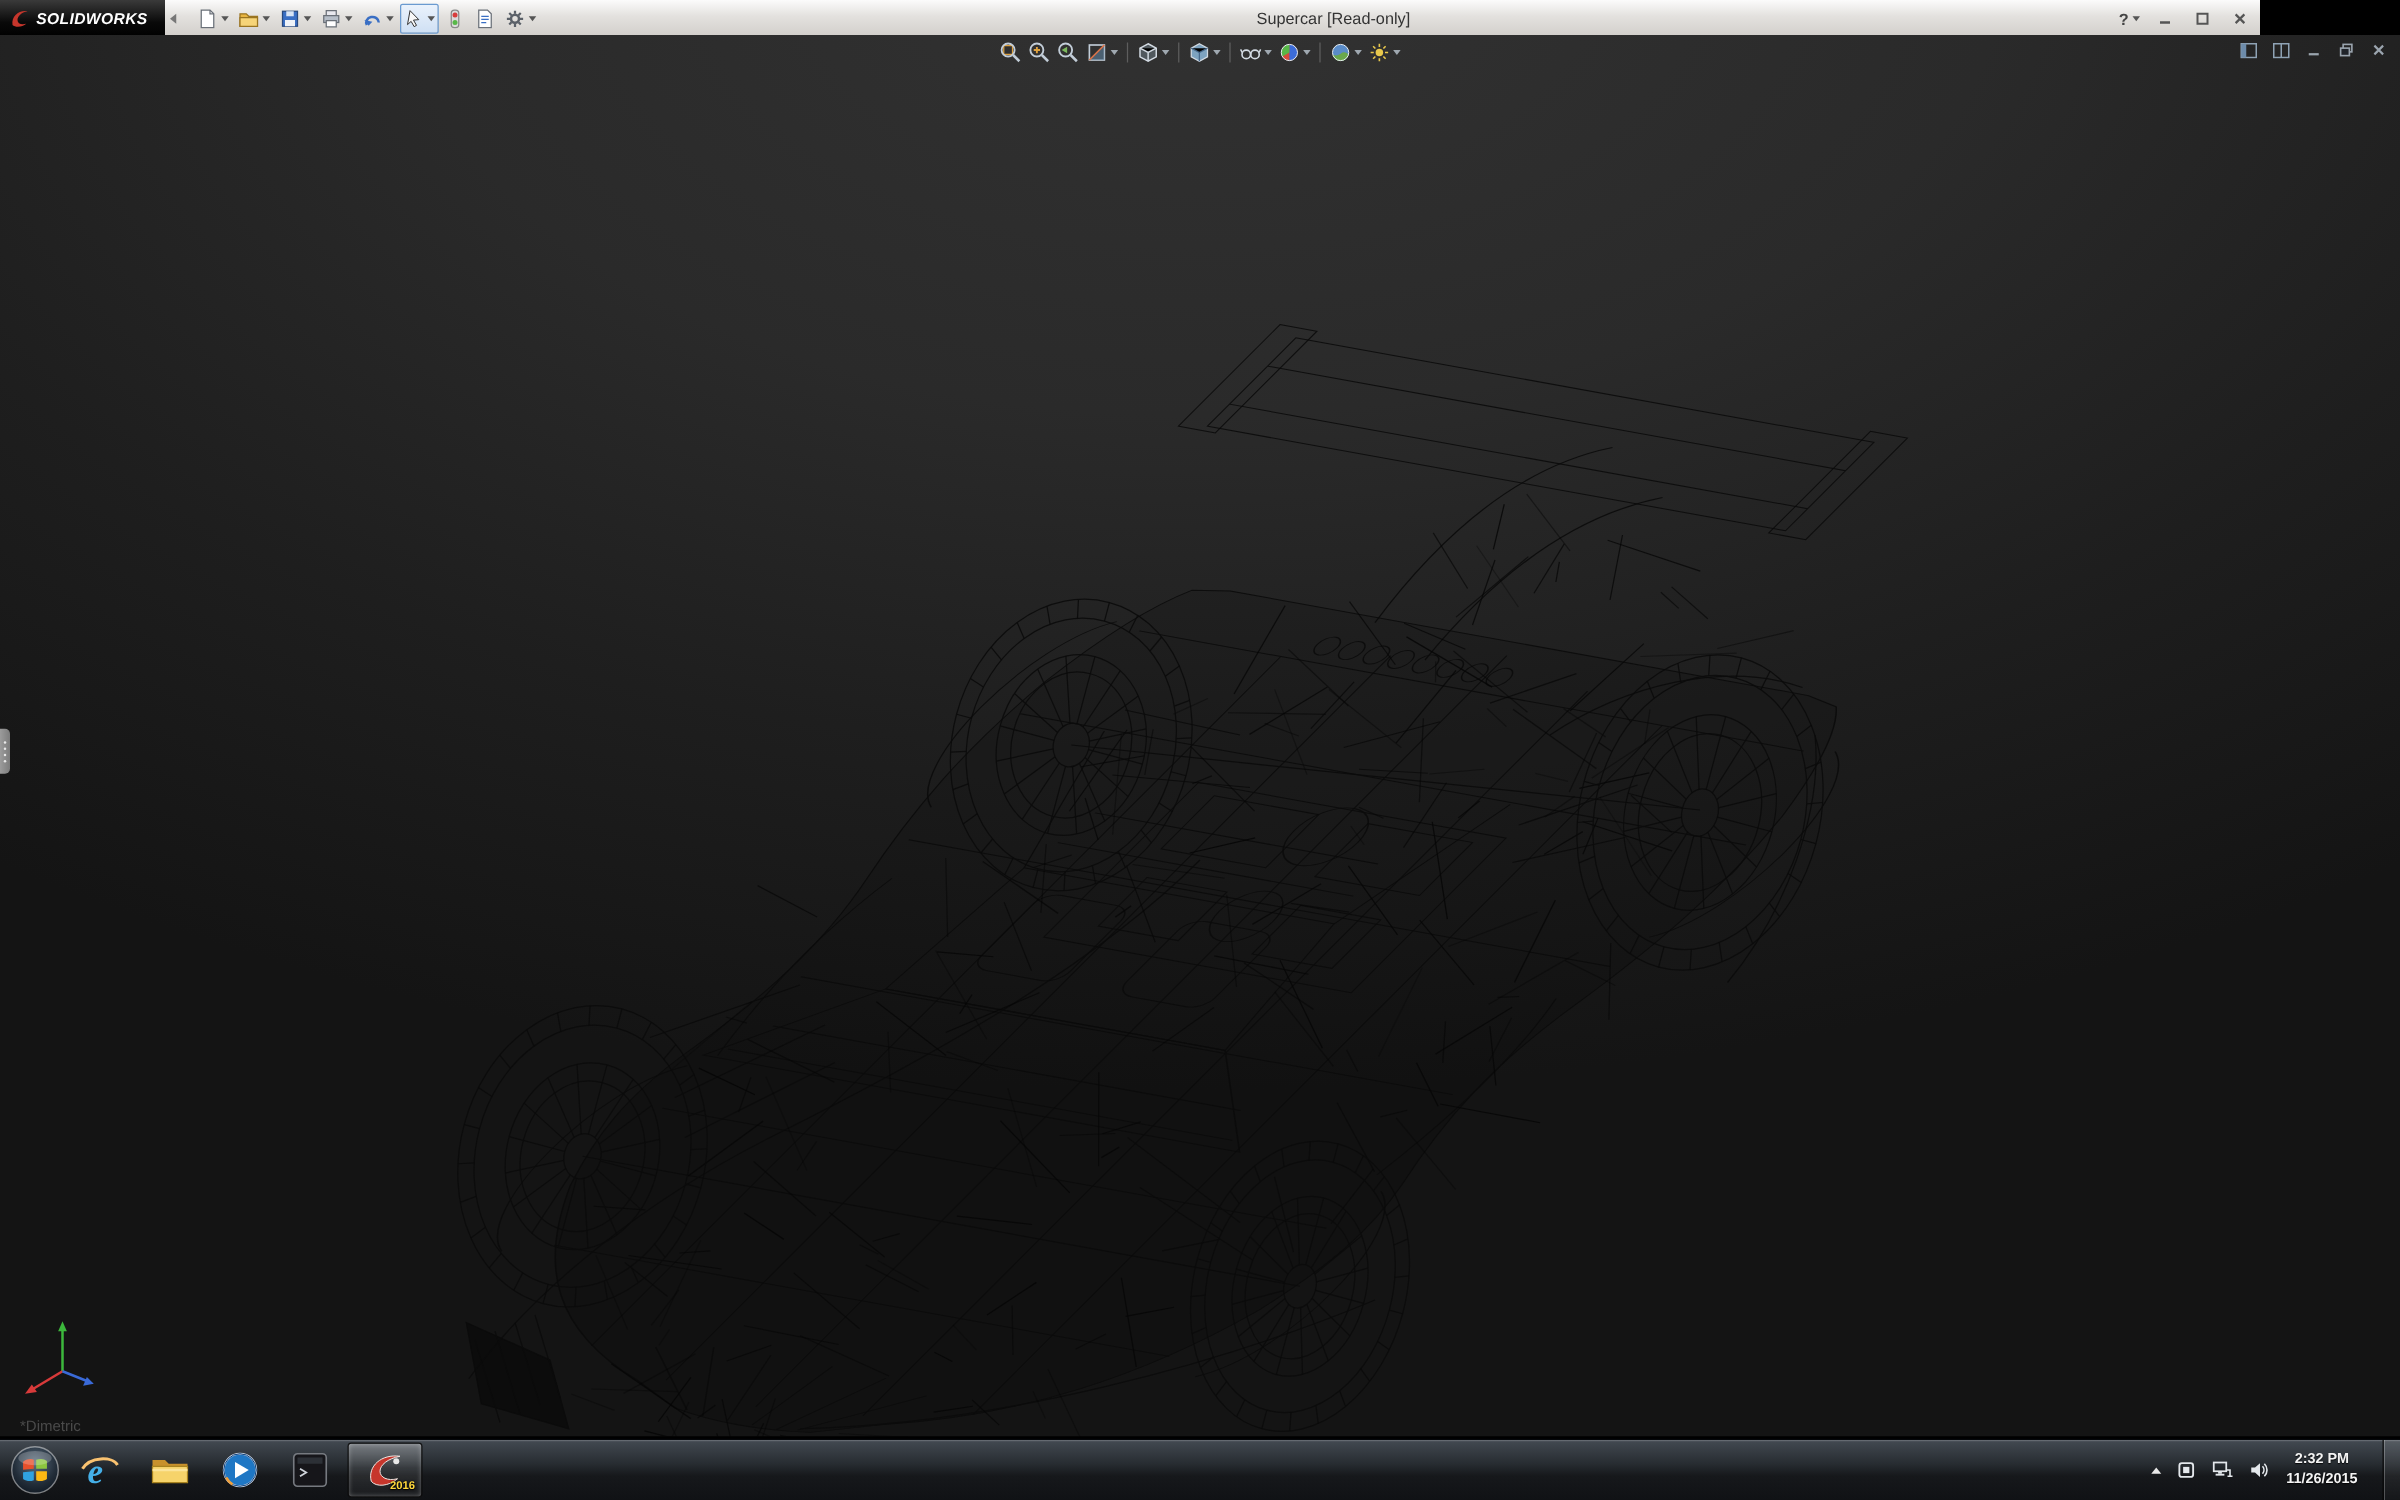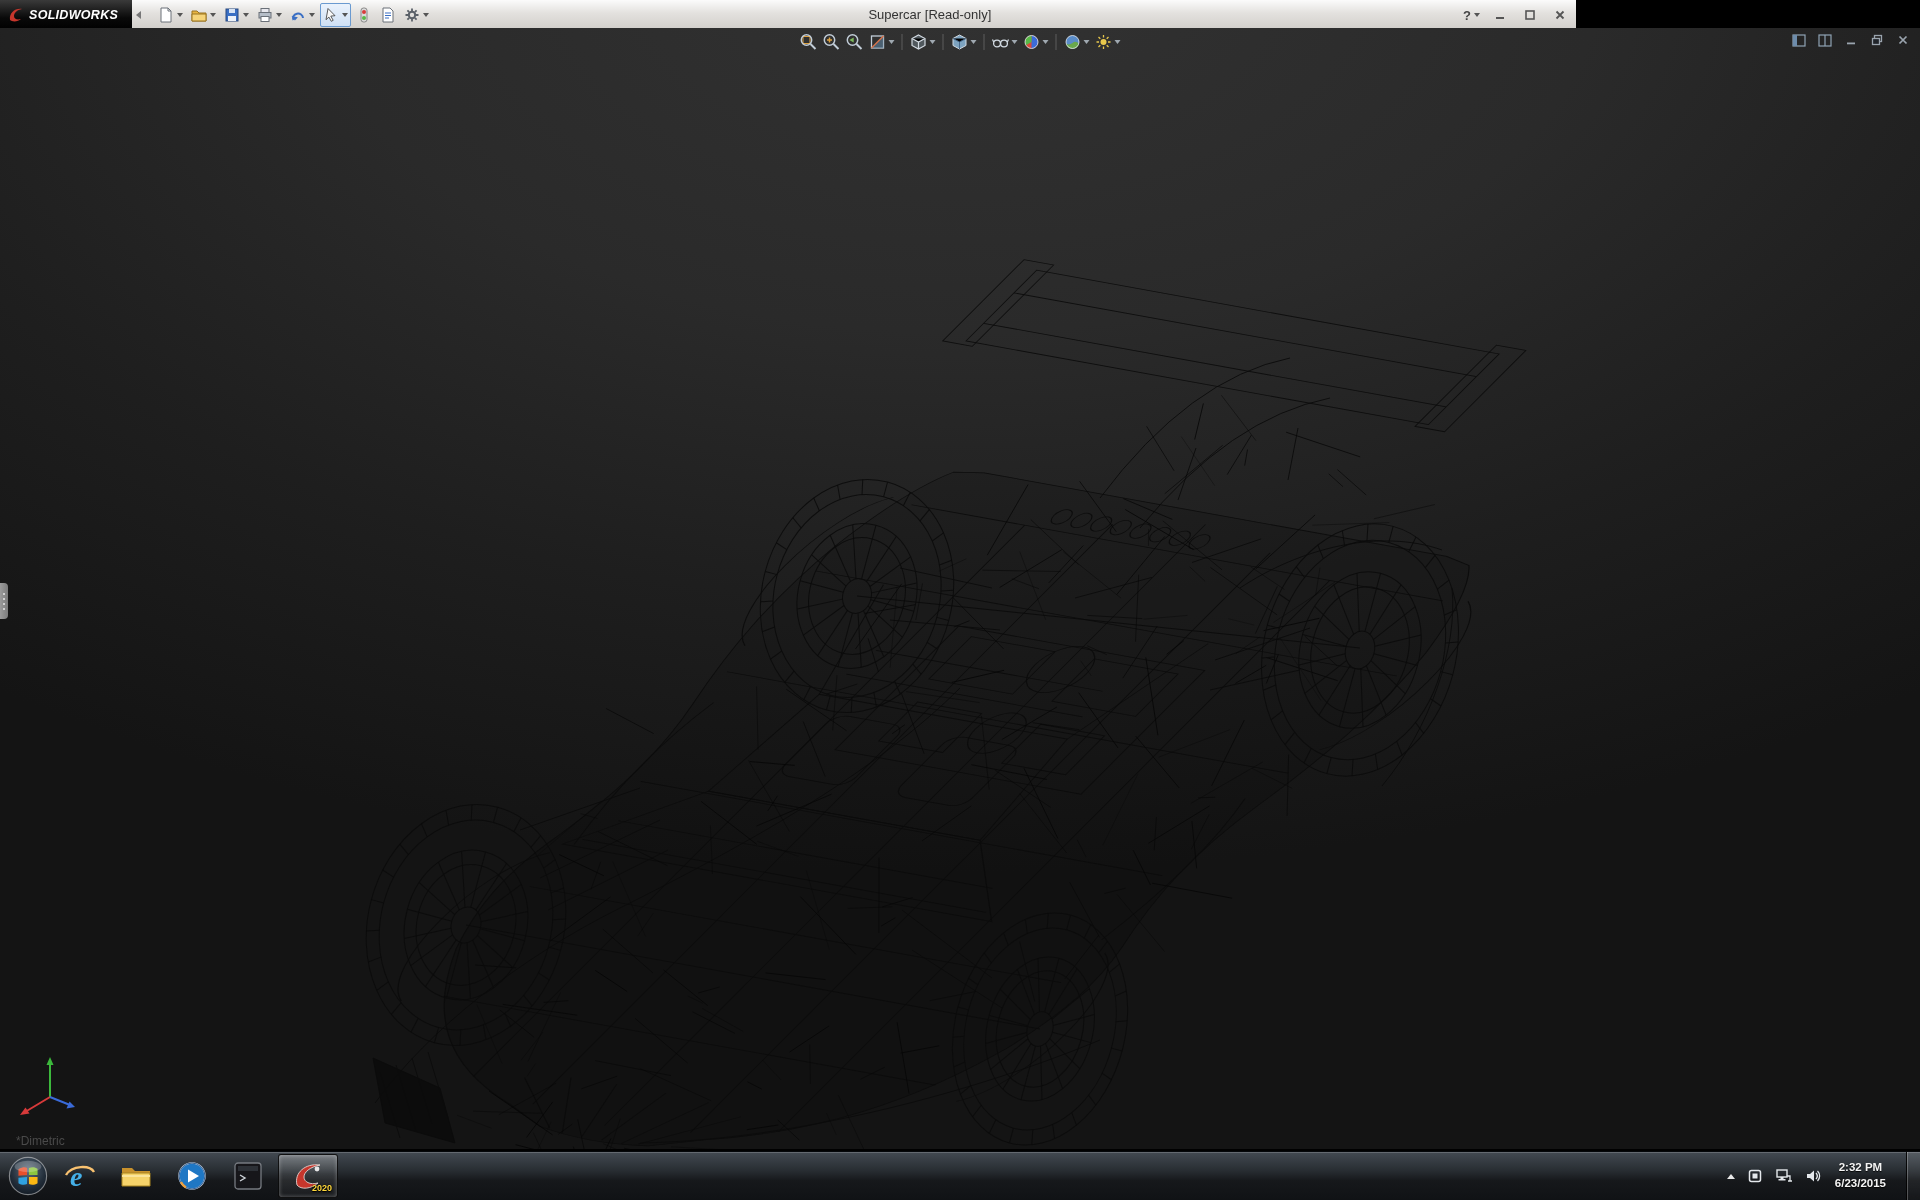--- a/index.html
+++ b/index.html
@@ -1,21 +1,21 @@
 <!DOCTYPE html>
 <html><head>
 <meta charset="utf-8">
 <style>
   * { margin:0; padding:0; box-sizing:border-box; }
   html,body { width:1920px; height:1200px; overflow:hidden; background:#000;
               font-family:"Liberation Sans", sans-serif; cursor:default; user-select:none; }
   #screen { position:relative; width:1920px; height:1200px; }
 
   
-  #titlebar { position:absolute; top:0; left:0; width:1576px; height:30px;
+  #titlebar { position:absolute; top:0; left:0; width:1808px; height:30px;
     background:linear-gradient(#fbfbfb,#e3e1de 45%,#d2cfcb); border-bottom:1px solid #8a8a8a;
     display:flex; align-items:center; }
   #sw-logo { width:132px; height:30px; background:linear-gradient(#3a3a3a,#090909 60%,#000);
     display:flex; align-items:center; gap:5px; padding-left:8px; flex:0 0 auto; }
   #sw-logo .logo-text { color:#fff; font-style:italic; font-weight:bold; font-size:12.5px; letter-spacing:0.3px; }
   .collapse-arrow { width:0; height:0; border-top:4px solid transparent; border-bottom:4px solid transparent;
     border-right:5px solid #777; margin:0 6px 0 4px; }
   #qat { display:flex; align-items:center; gap:2px; padding-left:8px; }
   .tb-btn { display:flex; align-items:center; height:24px; padding:0 2px; border:1px solid transparent; border-radius:2px; }
   .tb-btn.active { border:1px solid #6a9ad0; background:linear-gradient(#eaf2fc,#cfe0f4); }
@@ -781,21 +781,21 @@
         <rect x="5" y="5" width="20" height="5" fill="#2c3036"></rect>
         <path d="M 7,14 L 12,17 L 7,20" stroke="#cfd4da" fill="none" stroke-width="1.4"></path>
       </svg>
     </div>
 
     <div class="task-app active">
       <svg width="30" height="30" viewBox="0 0 30 30">
         <path d="M4,24 C1,12 12,2 27,4 C17,6 11,11 11,16 C11,21 17,24 25,22 C18,28 8,29 4,24 Z" fill="#c6362c" stroke="#f0e8e4" stroke-width="0.8"></path>
         <circle cx="24" cy="8" r="2.4" fill="#e8e8e8"></circle>
       </svg>
-      <span class="sw-badge">2020</span>
+      <span class="sw-badge">2016</span>
     </div>
 
     <div id="tray">
       <div class="tray-icon">
         <span id="tray-arrow"></span>
       </div>
       <div class="tray-icon">
         <svg width="16" height="16" viewBox="0 0 16 16">
           <rect x="2.5" y="2.5" width="11" height="11" rx="2" fill="none" stroke="#e4e8ec" stroke-width="1.5"></rect>
           <rect x="5.5" y="5.5" width="5" height="5" fill="#e4e8ec"></rect>
@@ -810,19 +810,19 @@
         </svg>
       </div>
       <div class="tray-icon">
         <svg width="16" height="16" viewBox="0 0 16 16">
           <path d="M 2,6 L 5,6 L 9,2.5 L 9,13.5 L 5,10 L 2,10 Z" fill="#e4e8ec"></path>
           <path d="M 11,5 A 4.5,4.5 0 0 1 11,11 M 12.5,3 A 7,7 0 0 1 12.5,13" stroke="#e4e8ec" fill="none" stroke-width="1.3"></path>
         </svg>
       </div>
       <div id="clock">
         <div>2:32 PM</div>
-        <div>6/23/2015</div>
+        <div>11/26/2015</div>
       </div>
       <div id="show-desktop"></div>
     </div>
   </div>
 
 </div>
 
 </body></html>

